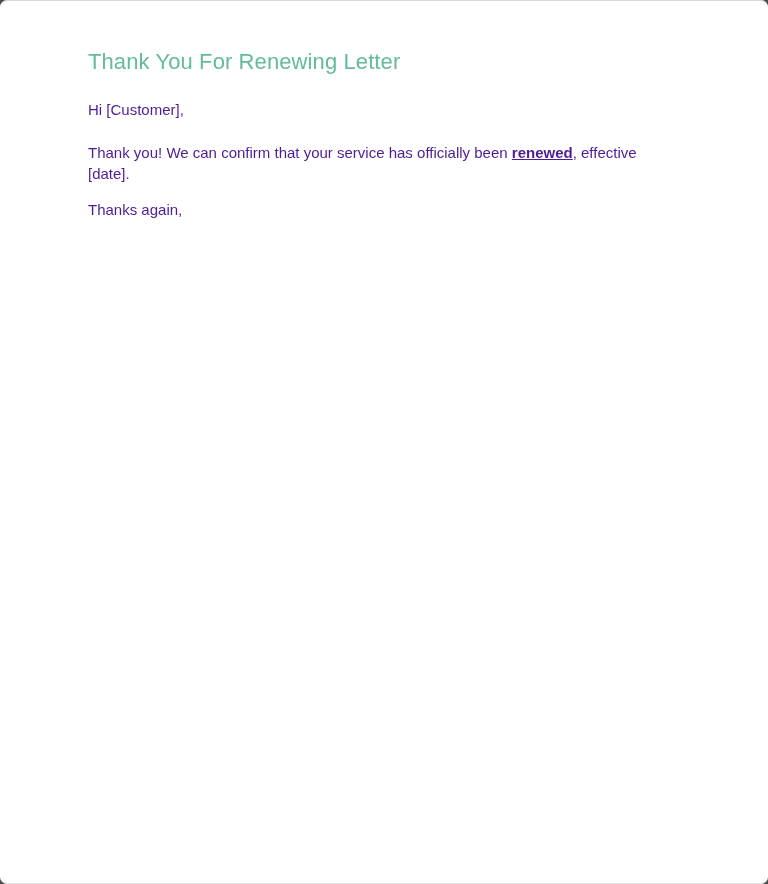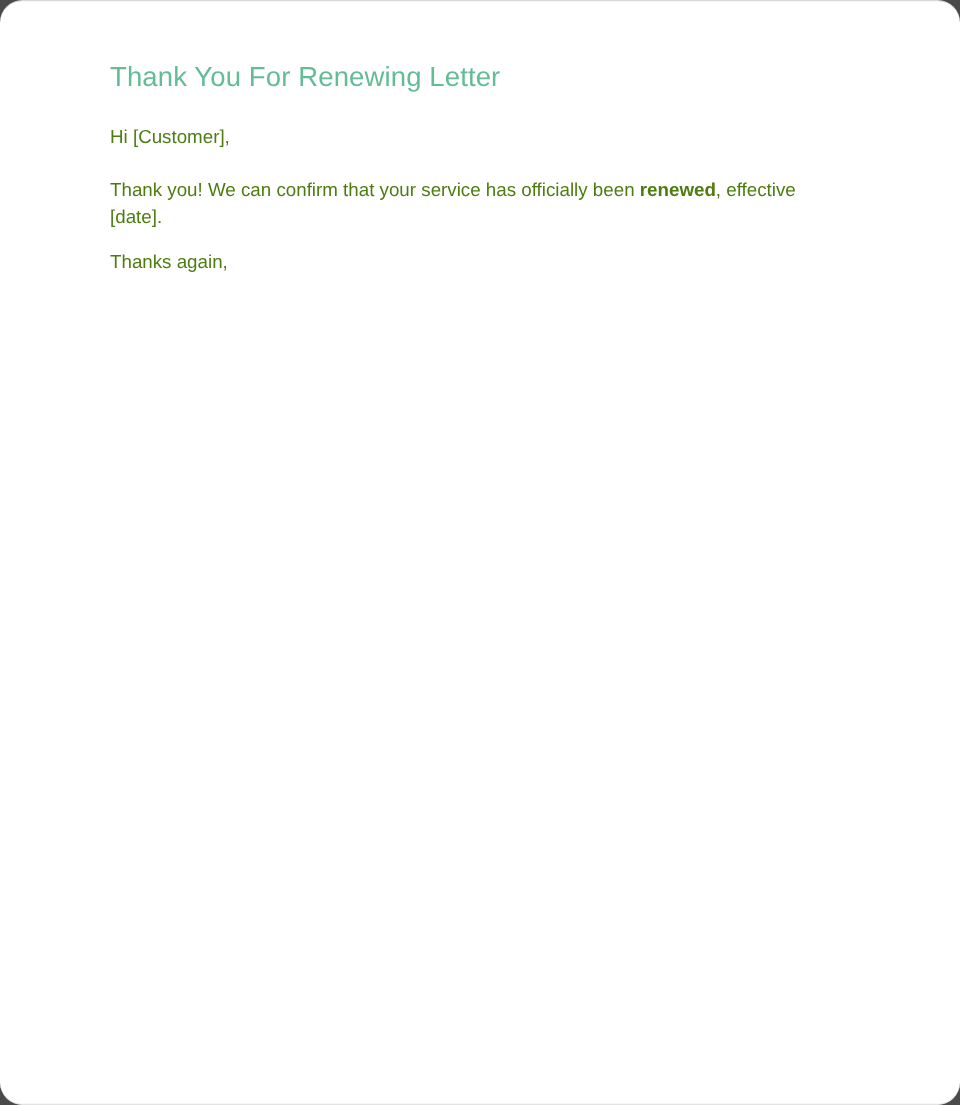--- a/index.html
+++ b/index.html
@@ -13,21 +13,21 @@
     width: 768px;
     height: 884px;
     font-family: "Liberation Sans", sans-serif;
   }
   .page {
     position: relative;
     width: 768px;
     height: 884px;
     box-sizing: border-box;
     background: #ffffff;
-    border-radius: 18px;
+    border-radius: 7px;
     border-top: 1px solid #d9d9d9;
     border-bottom: 1px solid #e3e3e3;
     overflow: hidden;
   }
   .content {
     position: absolute;
     left: 88px;
     top: 48px;
     width: 585px;
   }
@@ -46,29 +46,30 @@
     margin: 0 0 15px 0;
   }
   .body-text p.greeting {
     margin-bottom: 22px;
   }
   .body-text p.signature {
     margin-bottom: 0;
   }
   .body-text strong {
     font-weight: 700;
+    text-decoration: underline;
   }
 </style>
 </head>
 <body>
 
 <div class="page">
   <div class="content">
     <h1 class="doc-title" style="color: rgb(100, 188, 151);">Thank You For Renewing Letter</h1>
-    <div class="body-text" style="color: #4d7c0f;">
+    <div class="body-text" style="color: #4c1d95;">
       <p class="greeting">Hi [Customer],</p>
       <div>
           <p><span>Thank you! We can confirm that your service has officially been </span><strong>renewed</strong><span>, effective [date].</span></p>
         </div>
       <p class="closing">Thanks again,</p>
     </div>
   </div>
 </div>
 
 </body></html>

